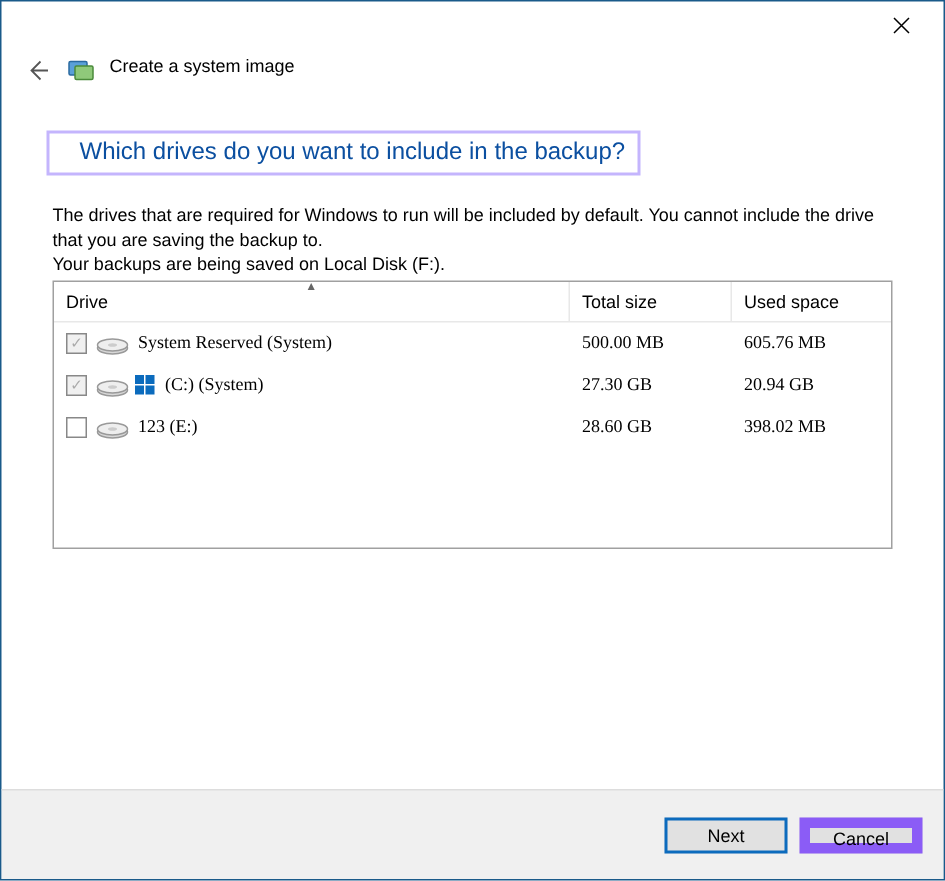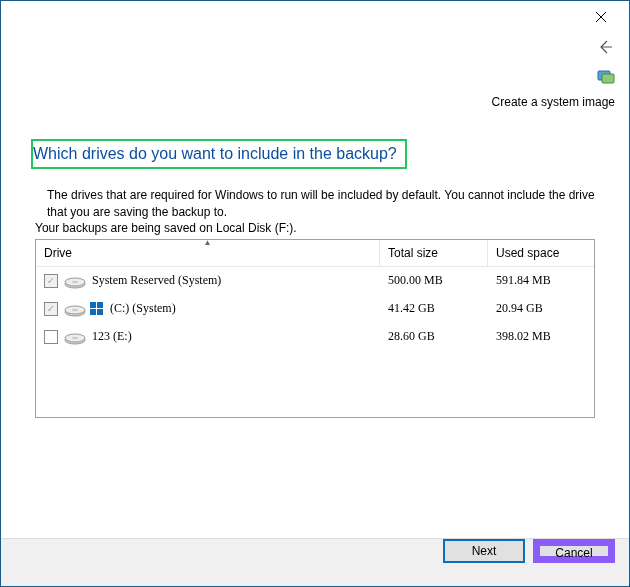--- a/index.html
+++ b/index.html
@@ -25,24 +25,23 @@
       height: 28px;
       display: flex;
       align-items: center;
       justify-content: center;
       cursor: pointer;
       font-size: 14px;
       font-family: Arial;
     }
     .header-row {
       display: flex;
-      align-items: flex-end;
+      align-items: flex-start;
       padding: 4px 14px;
       gap: 10px;
-      flex-direction: column;
     }
     .back-arrow {
       width: 20px;
       height: 20px;
       display: flex;
       align-items: center;
       justify-content: center;
       color: #555;
       cursor: pointer;
     }
@@ -52,35 +51,34 @@
     }
     .header-title {
       font-size: 12px;
       color: #000;
     }
     .content {
       padding: 26px 34px 0 34px;
     }
     .heading-highlight {
       display: inline-block;
-      border: 2px solid #22c55e;
-      padding: 4px 8px 4px 0;
+      border: 2px solid #c4b5fd;
+      padding: 4px 8px 4px 20px;
       margin-left: -4px;
     }
     .main-heading {
       font-size: 16px;
       color: #0b4fa0;
       font-weight: normal;
     }
     .description {
       margin-top: 18px;
       font-size: 12px;
       color: #000;
       line-height: 1.4;
-      margin-left: 12px;
     }
     .saving-info {
       font-size: 12px;
     }
     .drive-table {
       border: 1px solid #a0a0a0;
       margin-top: 4px;
       width: 100%;
     }
     .table-header {
@@ -161,26 +159,26 @@
       justify-content: space-between;
       padding: 2px 0;
       width: 100%;
     }
     .summary-row .val { width: 100px; }
     .footer {
       position: absolute;
       bottom: 0;
       left: 0;
       right: 0;
-      height: 48px;
+      height: 60px;
       background: #f0f0f0;
       border-top: 1px solid #ddd;
       display: flex;
       justify-content: flex-end;
-      align-items: flex-start;
+      align-items: center;
       padding-right: 14px;
       gap: 8px;
     }
     .btn {
       min-width: 82px;
       height: 24px;
       font-size: 12px;
       font-family: inherit;
       background: #e1e1e1;
       border: 7px solid #8b5cf6;
@@ -241,39 +239,39 @@
           <div class="cell-drive">
             <span class="chk checked disabled"></span>
             <span class="drive-icon"><svg viewBox="0 0 22 16">
                 <ellipse cx="11" cy="11" rx="10" ry="4" fill="#d8d8d8" stroke="#999"></ellipse>
                 <ellipse cx="11" cy="9" rx="10" ry="4" fill="#eee" stroke="#999"></ellipse>
                 <ellipse cx="11" cy="9" rx="3" ry="1.2" fill="#ccc"></ellipse>
               </svg></span>
             <span>System Reserved (System)</span>
           </div>
           <div class="cell-total">500.00 MB</div>
-          <div class="cell-used">591.84 MB</div>
+          <div class="cell-used">605.76 MB</div>
         </div>
         <div class="drive-row">
           <div class="cell-drive">
             <span class="chk checked disabled"></span>
             <span class="drive-icon"><svg viewBox="0 0 22 16">
                 <ellipse cx="11" cy="11" rx="10" ry="4" fill="#d8d8d8" stroke="#999"></ellipse>
                 <ellipse cx="11" cy="9" rx="10" ry="4" fill="#eee" stroke="#999"></ellipse>
                 <ellipse cx="11" cy="9" rx="3" ry="1.2" fill="#ccc"></ellipse>
               </svg></span>
             <span class="win-flag"><svg viewBox="0 0 14 14">
                 <rect x="0" y="0" width="6" height="6" fill="#0b6bbd"></rect>
                 <rect x="7" y="0" width="6" height="6" fill="#0b6bbd"></rect>
                 <rect x="0" y="7" width="6" height="6" fill="#0b6bbd"></rect>
                 <rect x="7" y="7" width="6" height="6" fill="#0b6bbd"></rect>
               </svg></span>
             <span>(C:) (System)</span>
           </div>
-          <div class="cell-total">41.42 GB</div>
+          <div class="cell-total">27.30 GB</div>
           <div class="cell-used">20.94 GB</div>
         </div>
         <div class="drive-row">
           <div class="cell-drive">
             <span class="chk"></span>
             <span class="drive-icon"><svg viewBox="0 0 22 16">
                 <ellipse cx="11" cy="11" rx="10" ry="4" fill="#d8d8d8" stroke="#999"></ellipse>
                 <ellipse cx="11" cy="9" rx="10" ry="4" fill="#eee" stroke="#999"></ellipse>
                 <ellipse cx="11" cy="9" rx="3" ry="1.2" fill="#ccc"></ellipse>
               </svg></span>

